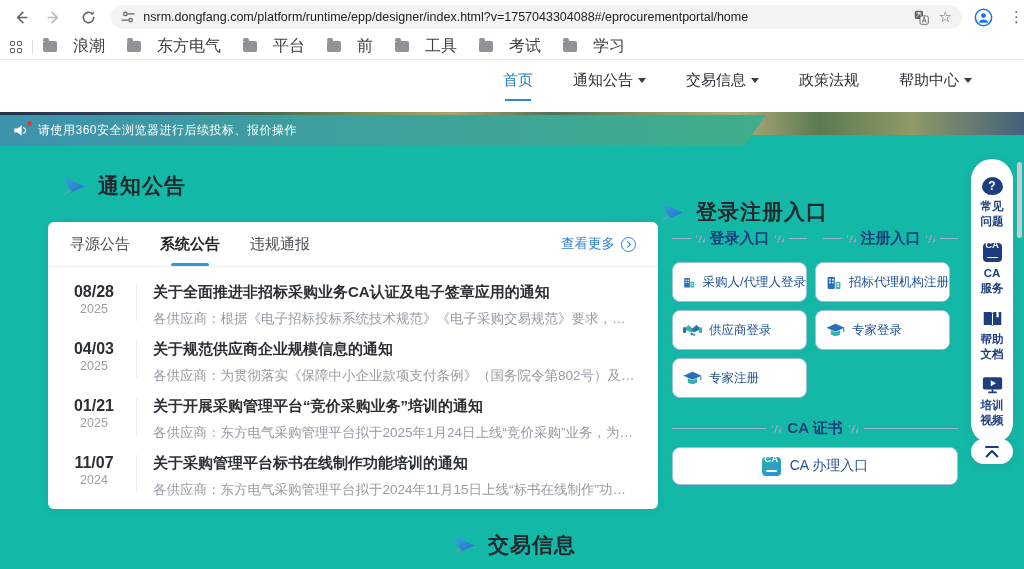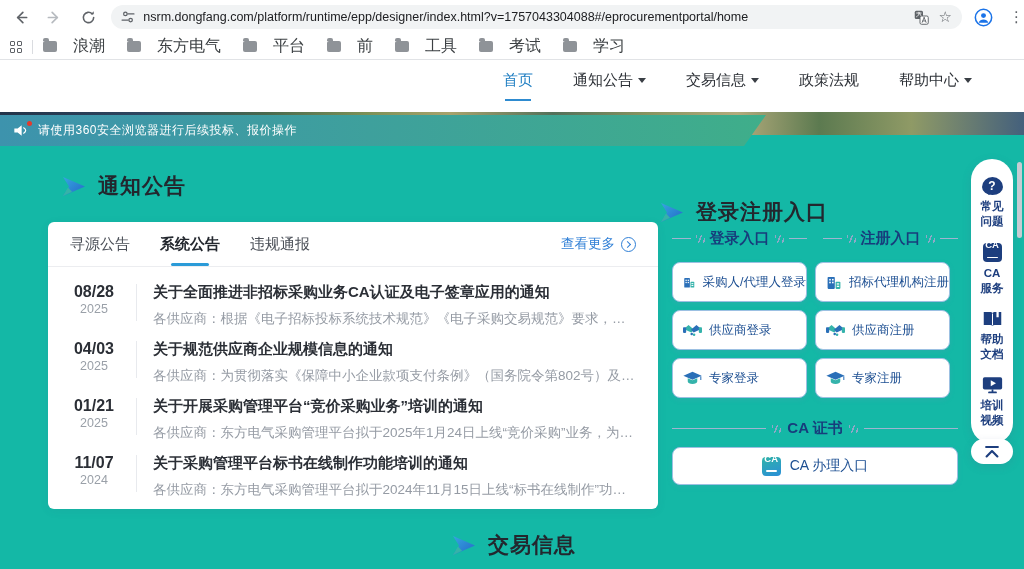--- a/index.html
+++ b/index.html
@@ -363,31 +363,20 @@
           <path d="M23 7l-6-5-7 6 3.5 3.5z" fill="#2a6fb8"></path>
           <rect x="0" y="5" width="4" height="7" rx="1" fill="#2a6fb8"></rect>
           <rect x="20" y="5" width="4" height="7" rx="1" fill="#35b3ab"></rect>
           <circle cx="11" cy="13.5" r="1.6" fill="#2a6fb8"></circle>
           <circle cx="14" cy="14.5" r="1.6" fill="#35b3ab"></circle>
         </svg>
       <span>供应商登录</span>
     </div>
     <div class="entry-btn">
       <svg width="19" height="15" viewBox="0 0 24 18">
-          <path d="M1 7l6-5 7 6-3.5 3.5z" fill="#35b3ab"></path>
-          <path d="M23 7l-6-5-7 6 3.5 3.5z" fill="#2a6fb8"></path>
-          <rect x="0" y="5" width="4" height="7" rx="1" fill="#2a6fb8"></rect>
-          <rect x="20" y="5" width="4" height="7" rx="1" fill="#35b3ab"></rect>
-          <circle cx="11" cy="13.5" r="1.6" fill="#2a6fb8"></circle>
-          <circle cx="14" cy="14.5" r="1.6" fill="#35b3ab"></circle>
-        </svg>
-      <span>供应商注册</span>
-    </div>
-    <div class="entry-btn">
-      <svg width="19" height="15" viewBox="0 0 24 18">
           <polygon points="12,0.5 23.5,5.5 12,10.5 0.5,5.5" fill="#2a6fb8"></polygon>
           <path d="M6 8.6v4.2c0 1.7 2.7 3 6 3s6-1.3 6-3V8.6l-6 2.7z" fill="#35b3ab"></path>
           <path d="M22.5 6v5" stroke="#2a6fb8" stroke-width="1.3"></path>
         </svg>
       <span>专家登录</span>
     </div>
     <div class="entry-btn">
       <svg width="19" height="15" viewBox="0 0 24 18">
           <polygon points="12,0.5 23.5,5.5 12,10.5 0.5,5.5" fill="#2a6fb8"></polygon>
           <path d="M6 8.6v4.2c0 1.7 2.7 3 6 3s6-1.3 6-3V8.6l-6 2.7z" fill="#35b3ab"></path>

